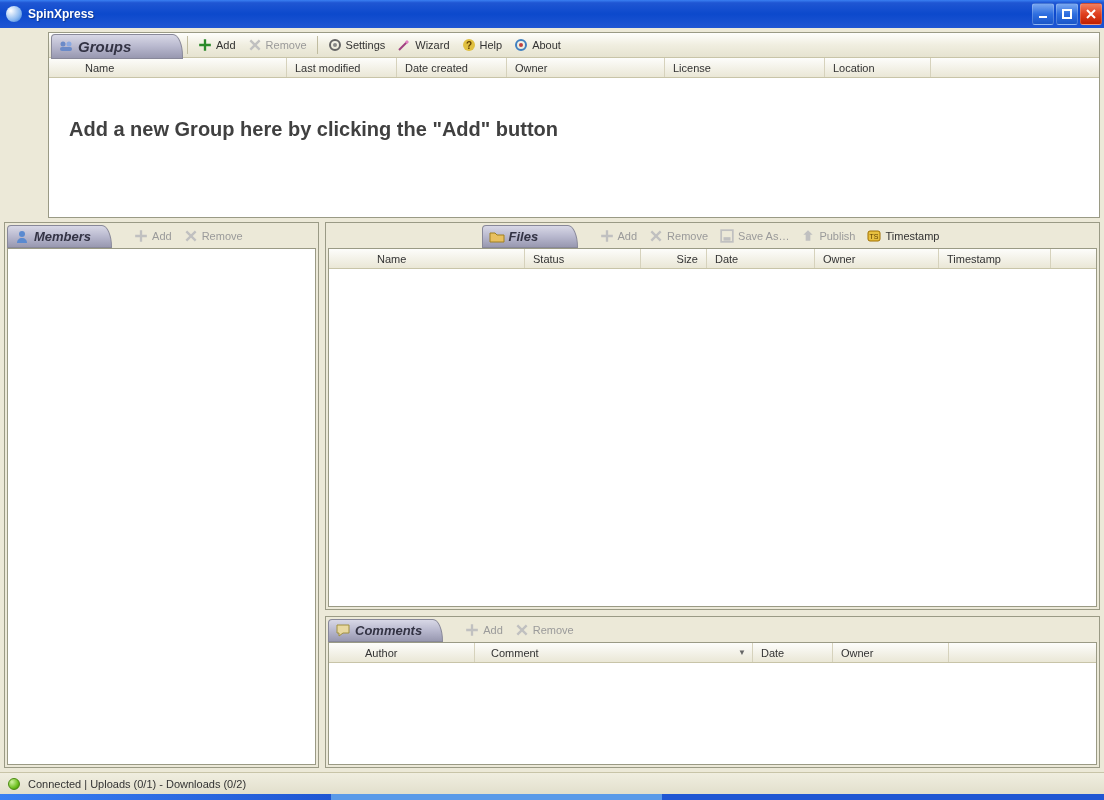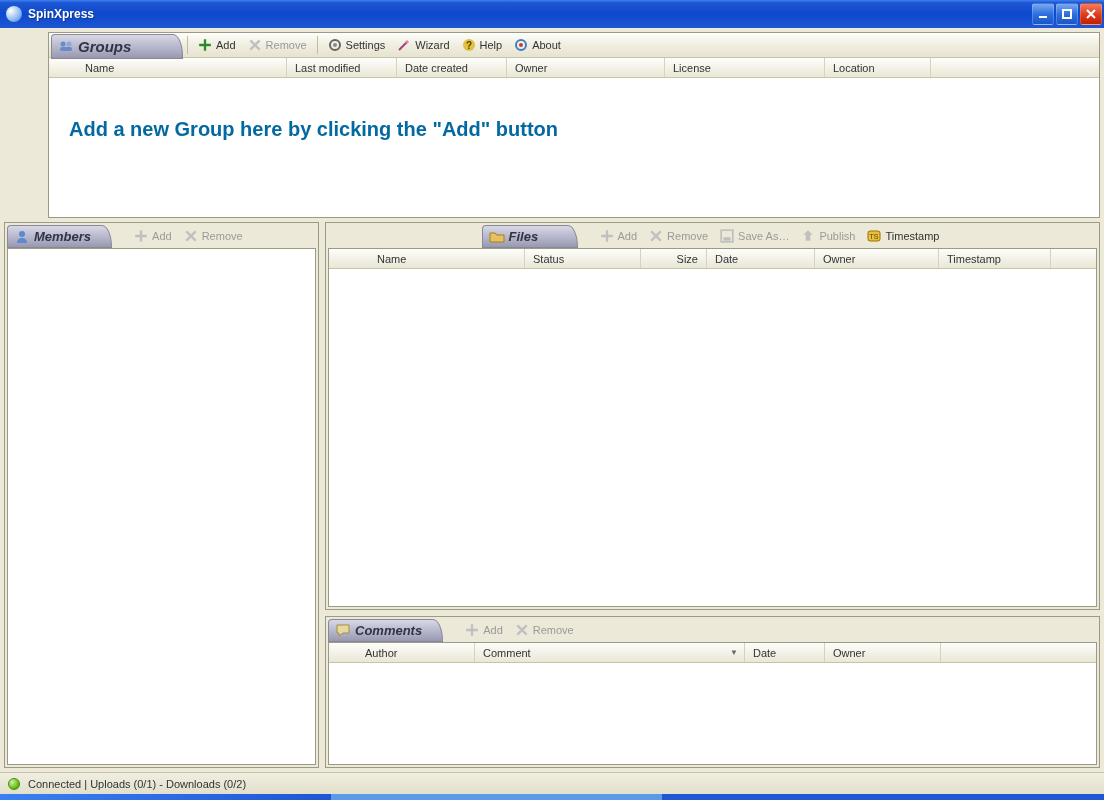--- a/index.html
+++ b/index.html
@@ -133,21 +133,21 @@
   padding-left: 8px;
   border-right: 1px solid #d6d2bc;
   color: #333;
 }
 .col:last-child { border-right: none; flex: 1; }
 
 .empty-msg {
   padding: 40px 20px;
   font-size: 20px;
   font-weight: bold;
-  color: #0369a1;
+  color: #404040;
 }
 
 .row-layout {
   flex: 1;
   display: flex;
   gap: 6px;
 }
 
 .members-panel { width: 315px; display: flex; flex-direction: column; }
 .right-col { flex: 1; display: flex; flex-direction: column; gap: 6px; }
@@ -448,21 +448,21 @@
               </span>
             <span>Remove</span>
           </div>
         </div>
         <div class="inner">
           <div class="col-headers">
             <div class="icon-col"></div>
             <div class="col" style="width:118px;">
                 <span>Author</span>
               </div>
-            <div class="col" style="width:270px;">
+            <div class="col" style="width:270px;margin-left:8px;">
                 <span>Comment</span>
                 <span class="sort-ind" style="margin-left:auto;margin-right:6px;">▼</span>
               </div>
             <div class="col" style="width:80px;">
                 <span>Date</span>
               </div>
             <div class="col" style="width:116px;">
                 <span>Owner</span>
               </div>
             <div class="col"></div>

